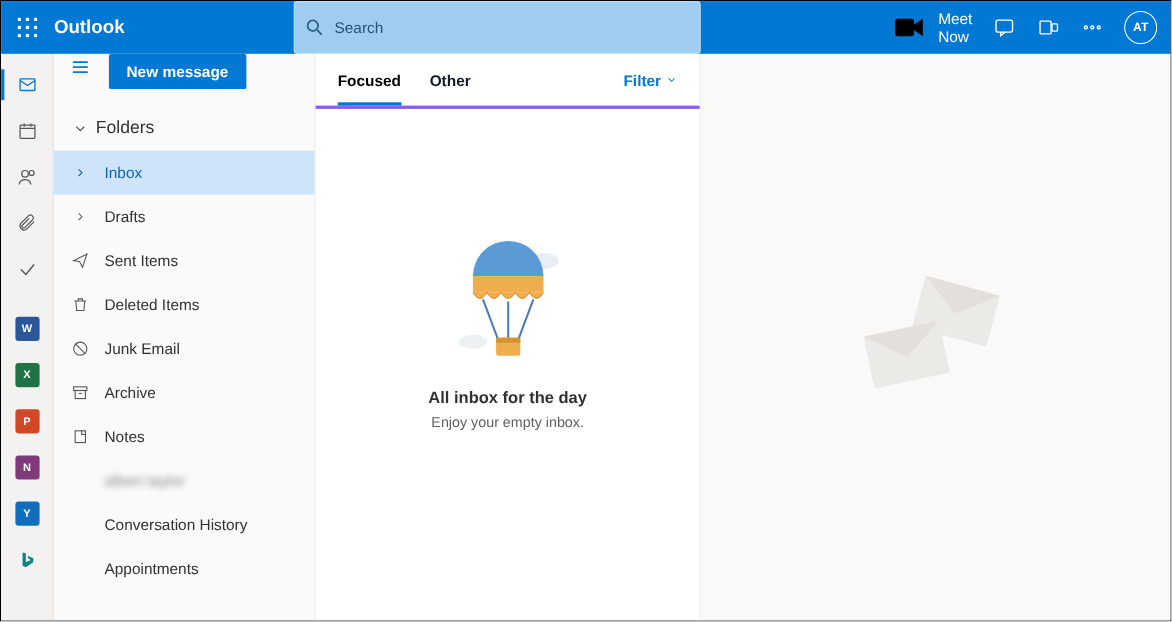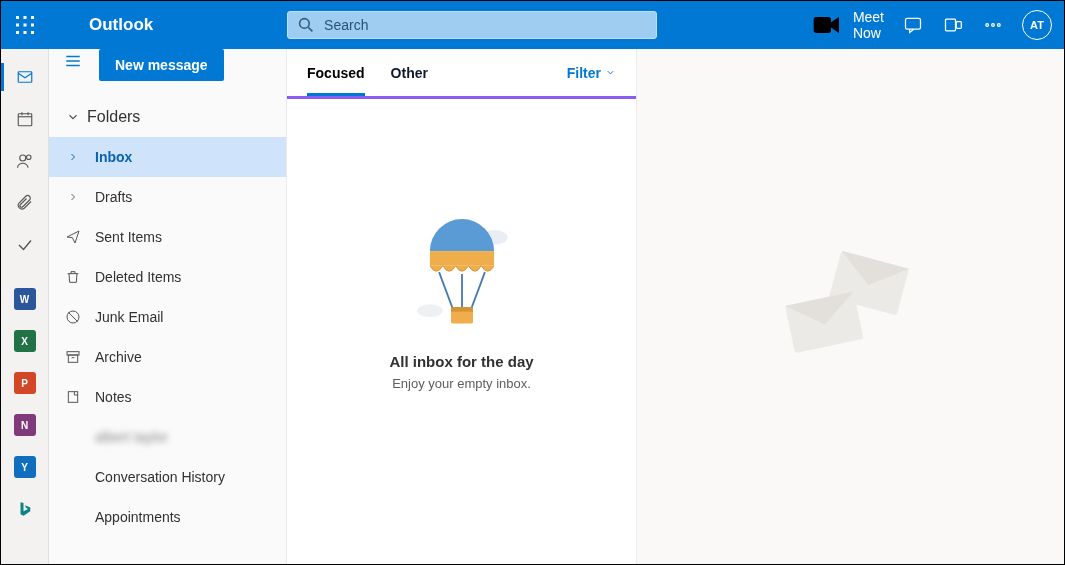--- a/index.html
+++ b/index.html
@@ -1,25 +1,25 @@
 <!DOCTYPE html>
 <html><head>
 <meta charset="utf-8">
 <style>
   * { box-sizing: border-box; margin: 0; padding: 0; font-family: "Segoe UI", Arial, sans-serif; }
   html, body { width: 1065px; height: 565px; overflow: hidden; background: #fff; }
   .frame { width: 1065px; height: 565px; border: 1px solid #000; position: relative; display: flex; flex-direction: column; }
 
   
-  .header { height: 48px; background: #0078D4; color: #fff; display: flex; align-items: center; padding: 0 12px 0 0; gap: 40px; }
+  .header { height: 48px; background: #0078D4; color: #fff; display: flex; align-items: center; padding: 0 12px 0 0; }
   .waffle { width: 48px; height: 48px; display: flex; align-items: center; justify-content: center; cursor: pointer; }
   .waffle svg { width: 18px; height: 18px; }
   .brand { font-size: 17px; font-weight: 600; margin-left: 0; }
   .search-wrap { flex: 1; display: flex; justify-content: center; }
-  .search { width: 370px; height: 28px; background: #9ecdf1; border-radius: 3px; display: flex; align-items: center; padding: 0 10px; border: 1px solid #bfe0fa; justify-content: center; }
+  .search { width: 370px; height: 48px; background: #9ecdf1; border-radius: 3px; display: flex; align-items: center; padding: 0 10px; border: 1px solid #bfe0fa; justify-content: center; }
   .search svg { width: 16px; height: 16px; fill: none; stroke: #2b5e82; stroke-width: 2; margin-right: 10px; }
   .search input { background: transparent; border: none; outline: none; color: #1a3a52; font-size: 14px; flex: 1; }
   .search input::placeholder { color: #275376; }
   .header-right { display: flex; align-items: center; gap: 18px; padding-left: 20px; }
   .meet { display: flex; align-items: center; gap: 10px; cursor: pointer; font-size: 14px; }
   .hicon { width: 22px; height: 22px; display: flex; align-items: center; justify-content: center; cursor: pointer; }
   .hicon svg { width: 20px; height: 20px; fill: none; stroke: #fff; stroke-width: 1.5; }
   .avatar { width: 30px; height: 30px; border: 1.5px solid #fff; border-radius: 50%; display: flex; align-items: center; justify-content: center; font-size: 11px; font-weight: 600; cursor: pointer; }
 
   
@@ -37,21 +37,21 @@
   .sidebar { width: 238px; background: #fafafa; border-right: 1px solid #edebe9; display: flex; flex-direction: column; }
   .sb-top { height: 48px; display: flex; align-items: flex-start; padding: 0 12px; gap: 14px; }
   .hamburger { display: flex; align-items: center; justify-content: center; width: 24px; height: 24px; cursor: pointer; }
   .new-msg { background: #0078D4; color: #fff; border: none; height: 32px; padding: 0 16px; font-size: 14px; font-weight: 600; cursor: pointer; border-radius: 2px; }
   .folders-head { display: flex; align-items: center; height: 40px; padding: 0 10px; font-weight: 400; color: #333; cursor: pointer; }
   .folders-head .chev { width: 28px; display:flex; justify-content:center; }
   .folder-list { display: flex; flex-direction: column; }
   .folder { display: flex; align-items: center; height: 40px; padding: 0 10px; cursor: pointer; color: #323130; font-size: 14px; }
   .folder .iconcell { width: 28px; display:flex; justify-content:center; align-items:center; }
   .folder .label { margin-left: 8px; }
-  .folder.selected { background: #cfe4fa; color: #0b62b0; font-weight: 700; }
+  .folder.selected { background: #cfe4fa; color: #0b62b0; font-weight: 400; }
   .folder.blur .label { filter: blur(3px); color:#888; }
 
   
   .msglist { width: 350px; background: #fff; border-right: 1px solid #edebe9; display: flex; flex-direction: column; }
   .tabbar { display: flex; align-items: center; height: 50px; padding: 0 20px; border-bottom: 3px solid #8b5cf6; }
   .tab { font-size: 14px; font-weight: 600; color: #0f172a; margin-right: 26px; cursor: pointer; height: 100%; display:flex; align-items:center; position:relative; }
   .tab.active { color: #000; }
   .tab.active::after { content:""; position:absolute; bottom:0; left:0; right:0; height:3px; background:#0078D4; }
   .filter { margin-left: auto; color: #0078D4; font-size: 14px; font-weight: 600; cursor: pointer; display:flex; align-items:center; gap:4px; }
   .empty { flex:1; display:flex; flex-direction:column; align-items:center; justify-content:flex-start; padding-top: 110px; }

